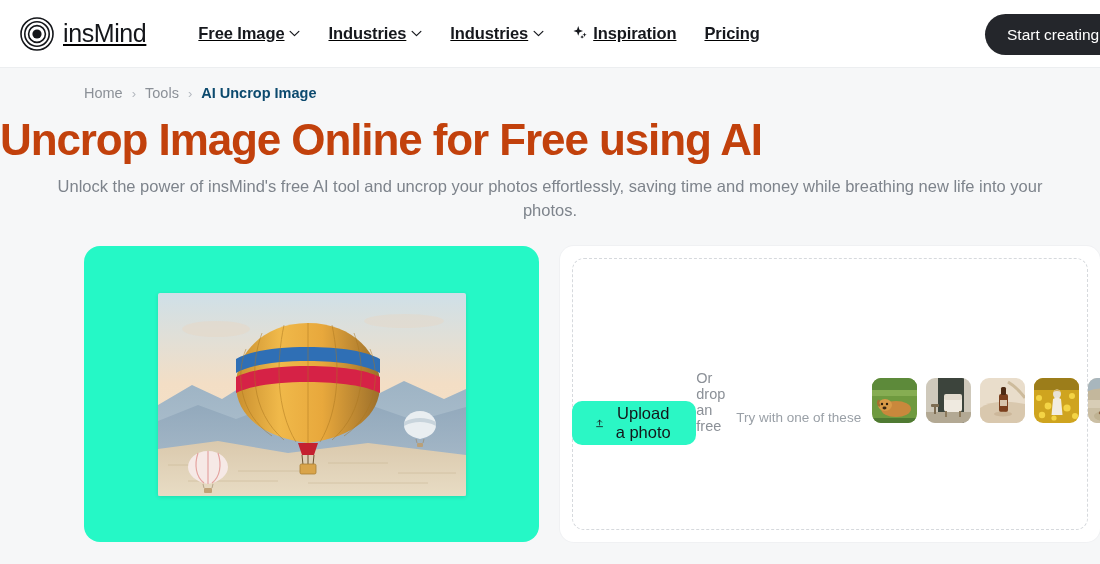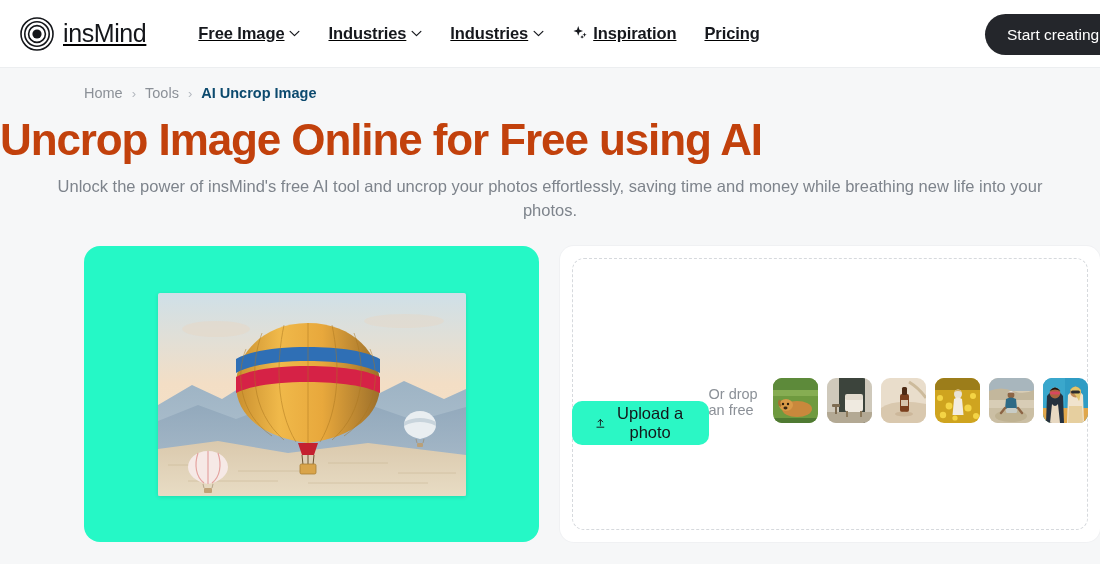--- a/index.html
+++ b/index.html
@@ -265,20 +265,25 @@
         <svg class="up-icon" viewBox="0 0 18 18">
           <path d="M9 2.5 V12" stroke="#14161a" stroke-width="1.6" stroke-linecap="round"></path>
           <path d="M5 6.3 L9 2.3 L13 6.3" fill="none" stroke="#14161a" stroke-width="1.6" stroke-linecap="round" stroke-linejoin="round"></path>
           <path d="M3.2 15.2 H14.8" stroke="#14161a" stroke-width="1.6" stroke-linecap="round"></path>
         </svg>
         <span>Upload a photo</span>
       </button>
 
       <div class="drop-hint">Or drop an free</div>
 
+      <div class="try-row">
+        <div class="try-line"></div>
+        <div class="try-label">Try with one of these</div>
+        <div class="try-line"></div>
+      </div>
 
       <div class="thumbs">
 
         <div class="thumb">
           <svg viewBox="0 0 45 45">
             <rect width="45" height="45" fill="#6f9a3f"></rect>
             <rect y="0" width="45" height="14" fill="#5d8a3a"></rect>
             <rect y="12" width="45" height="6" fill="#86ad52"></rect>
             <ellipse cx="24" cy="31" rx="15" ry="8" fill="#c9883c"></ellipse>
             <ellipse cx="13" cy="27" rx="7" ry="6" fill="#d99a48"></ellipse>

